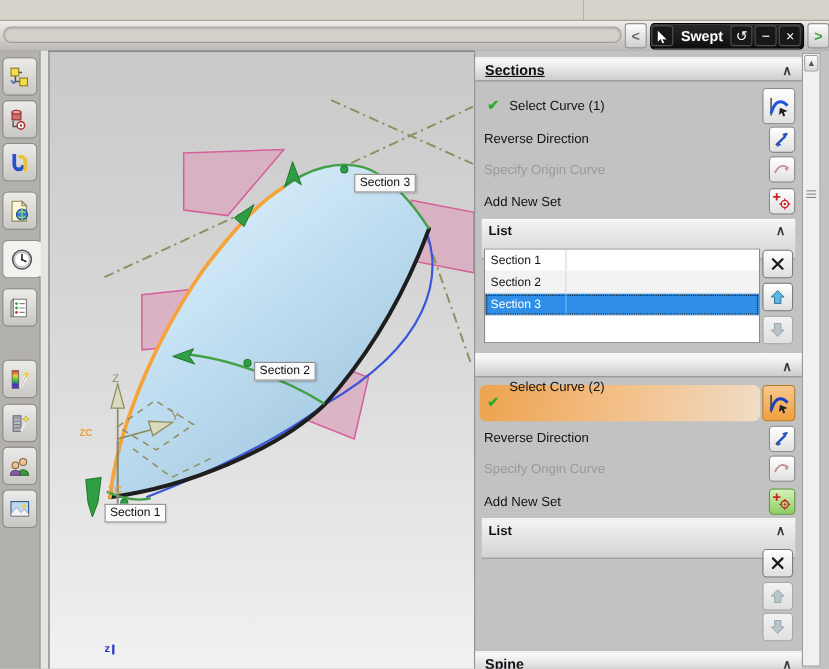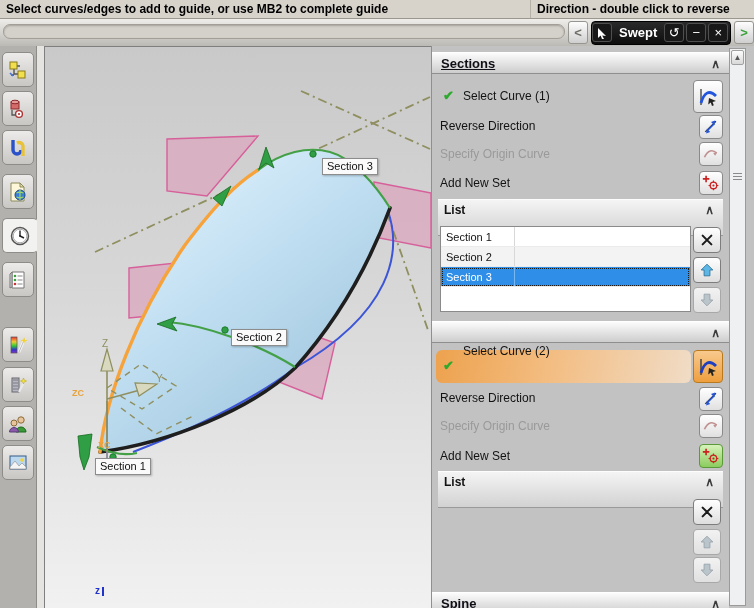--- a/index.html
+++ b/index.html
@@ -79,23 +79,21 @@
     border:1px solid #9a9a9a;box-sizing:border-box;}
   .dlg-scroll .up{position:absolute;left:1px;top:1px;width:13px;height:15px;background:linear-gradient(#fdfdfd,#d8d8d8);
     border:1px solid #a0a0a0;border-radius:2px;font-size:8px;color:#555;text-align:center;line-height:14px;box-sizing:border-box;}
   .dlg-scroll .grip{position:absolute;left:3px;top:122px;width:9px;}
   .dlg-scroll .grip div{height:1px;background:#8a8a8a;margin:2px 0;}
 </style>
 </head>
 <body>
 
 <div class="statusbar">
-  <span class="lefttext">Select curves/edges to add to guide, or use MB2 to complete guide</span>
   <div class="sep"></div>
-  <span class="righttext">Direction - double click to reverse</span>
 </div>
 
 <div class="toolrow">
   <div class="cue"></div>
   <div class="dlg-titlebar">
     <div class="tb-chev">&lt;</div>
     <div class="tb-black">
       <div class="tbb-btn">
         <svg width="12" height="12" viewBox="0 0 12 12">
           <path d="M2,1 L10,9 L6.2,8.6 L8,12 L6,12 L4.6,8.4 L2,11 Z" fill="#fff"></path>

